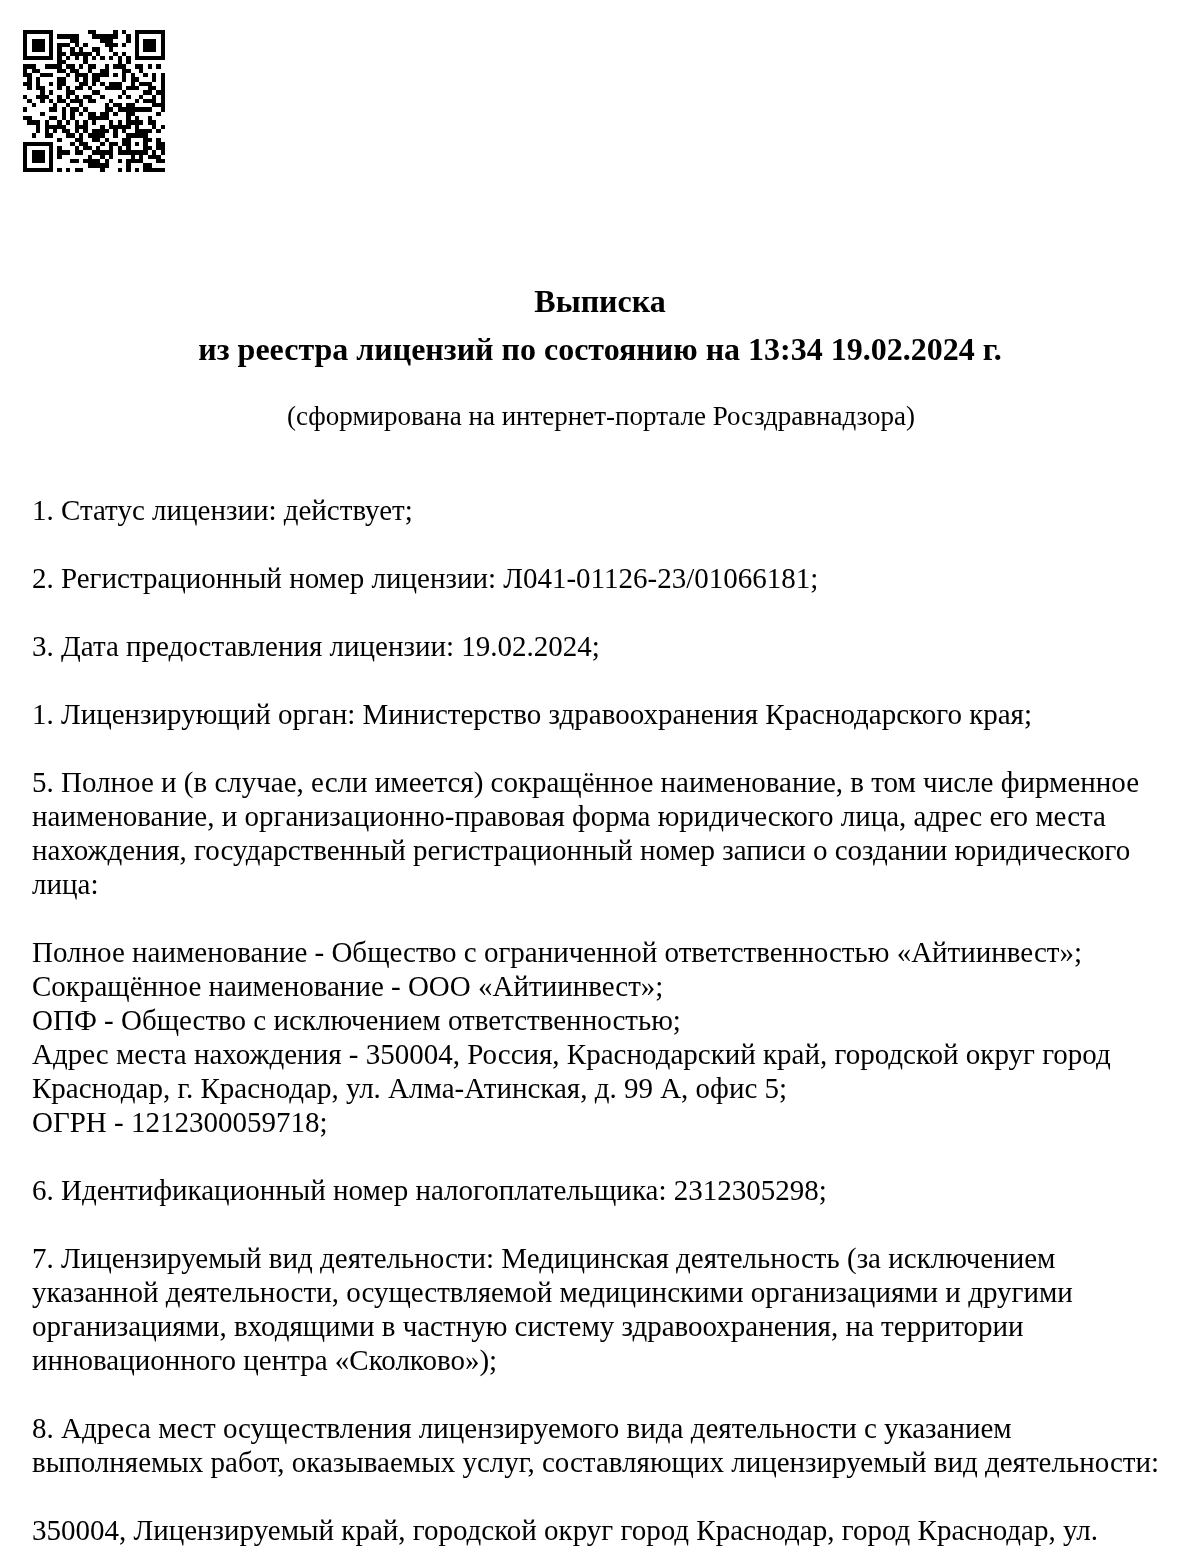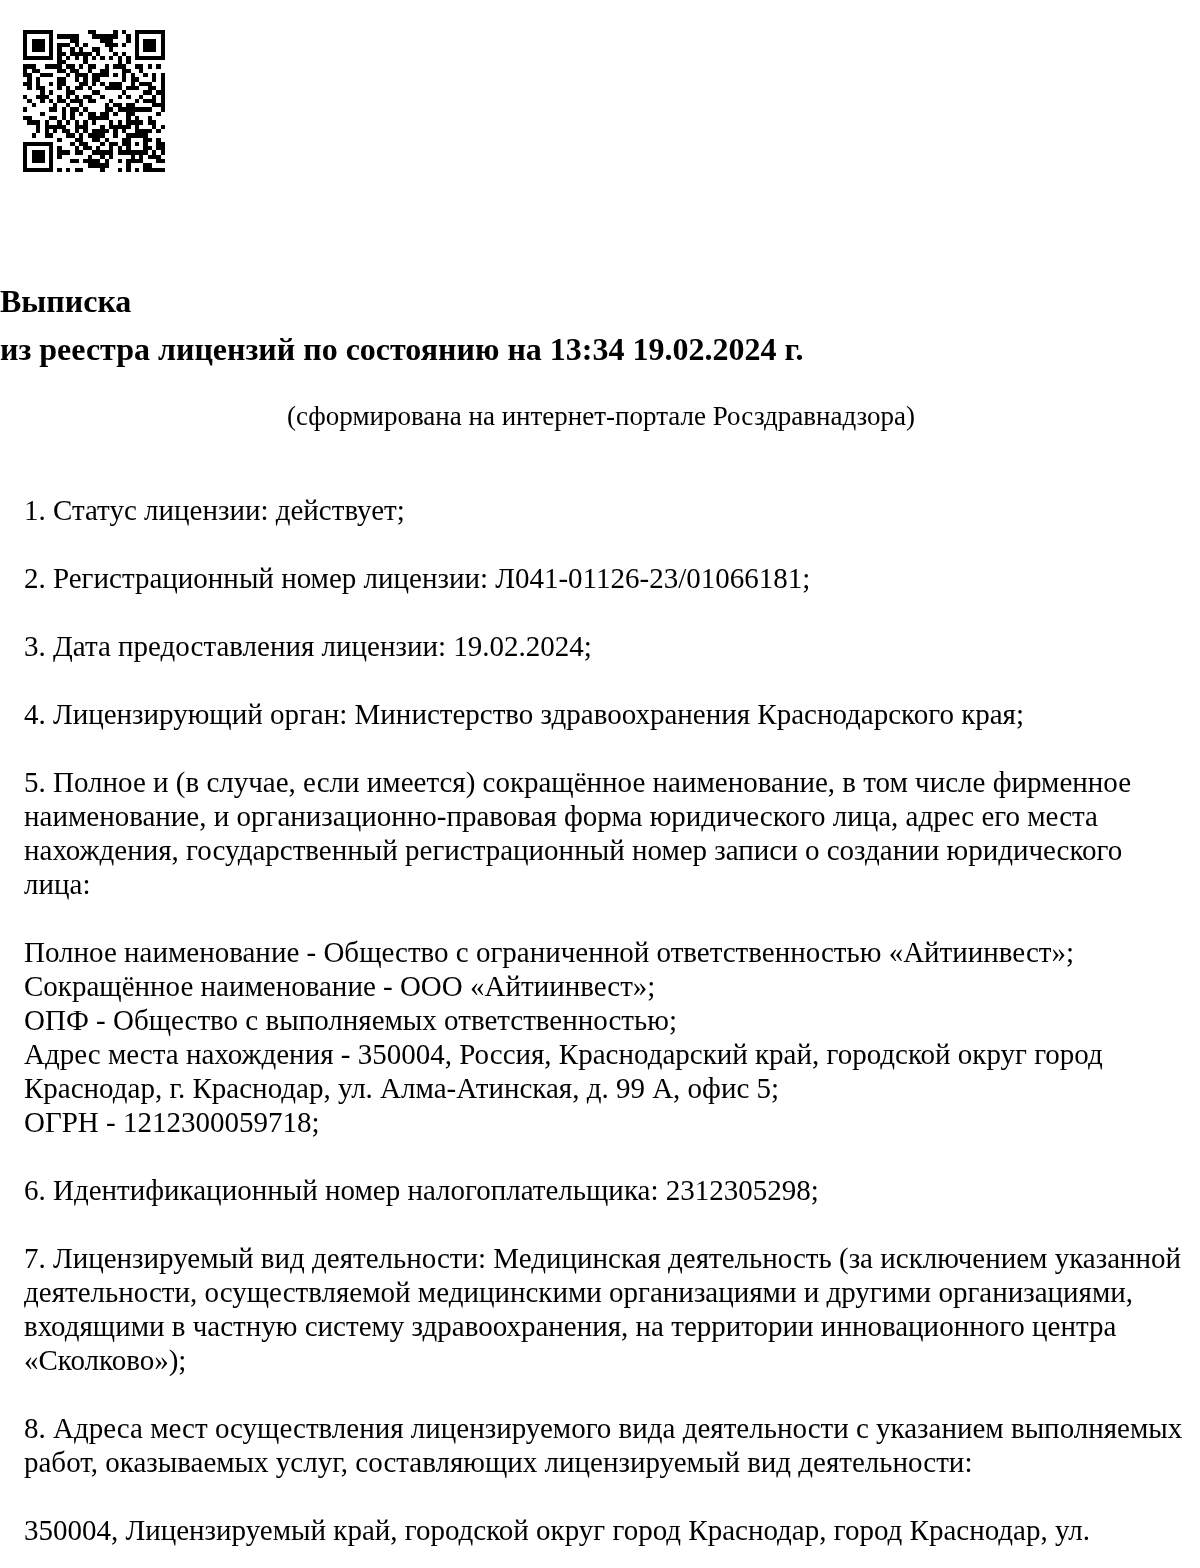--- a/index.html
+++ b/index.html
@@ -22,20 +22,21 @@
     top: 30px;
     width: 142px;
     height: 142px;
   }
   .title {
     position: absolute;
     top: 277px;
     left: 0;
     width: 100%;
     margin: 0;
+    text-align: center;
     font-size: 32px;
     line-height: 48px;
     font-weight: bold;
   }
   .title .title-line { display: block; }
   .subtitle {
     position: absolute;
     top: 399px;
     left: 17px;
     right: 15px;
@@ -45,21 +46,21 @@
   }
   .doc-body {
     position: absolute;
     top: 493px;
     left: 17px;
     width: 1168px;
     font-size: 29px;
     line-height: 34px;
     text-align: left;
   }
-  .doc-body p { margin: 0 0 34px 7px; }
+  .doc-body p { margin: 0 0 34px 15px; }
   .details .detail-line { display: block; }
 </style>
 </head>
 <body>
 
 <div class="page">
 
   <div class="qr" id="qr"><svg width="142" height="142" viewBox="0 0 142 142" shape-rendering="crispEdges">
         <rect width="142" height="142" fill="#ffffff"></rect>
         <path d="M0.00 0.00h4.30v4.30h-4.30zM4.30 0.00h4.30v4.30h-4.30zM8.61 0.00h4.30v4.30h-4.30zM12.91 0.00h4.30v4.30h-4.30zM17.21 0.00h4.30v4.30h-4.30zM21.52 0.00h4.30v4.30h-4.30zM25.82 0.00h4.30v4.30h-4.30zM64.55 0.00h4.30v4.30h-4.30zM68.85 0.00h4.30v4.30h-4.30zM90.36 0.00h4.30v4.30h-4.30zM98.97 0.00h4.30v4.30h-4.30zM111.88 0.00h4.30v4.30h-4.30zM116.18 0.00h4.30v4.30h-4.30zM120.48 0.00h4.30v4.30h-4.30zM124.79 0.00h4.30v4.30h-4.30zM129.09 0.00h4.30v4.30h-4.30zM133.39 0.00h4.30v4.30h-4.30zM137.70 0.00h4.30v4.30h-4.30zM0.00 4.30h4.30v4.30h-4.30zM25.82 4.30h4.30v4.30h-4.30zM34.42 4.30h4.30v4.30h-4.30zM38.73 4.30h4.30v4.30h-4.30zM43.03 4.30h4.30v4.30h-4.30zM47.33 4.30h4.30v4.30h-4.30zM51.64 4.30h4.30v4.30h-4.30zM68.85 4.30h4.30v4.30h-4.30zM73.15 4.30h4.30v4.30h-4.30zM77.45 4.30h4.30v4.30h-4.30zM81.76 4.30h4.30v4.30h-4.30zM86.06 4.30h4.30v4.30h-4.30zM90.36 4.30h4.30v4.30h-4.30zM103.27 4.30h4.30v4.30h-4.30zM111.88 4.30h4.30v4.30h-4.30zM137.70 4.30h4.30v4.30h-4.30zM0.00 8.61h4.30v4.30h-4.30zM8.61 8.61h4.30v4.30h-4.30zM12.91 8.61h4.30v4.30h-4.30zM17.21 8.61h4.30v4.30h-4.30zM25.82 8.61h4.30v4.30h-4.30zM47.33 8.61h4.30v4.30h-4.30zM51.64 8.61h4.30v4.30h-4.30zM77.45 8.61h4.30v4.30h-4.30zM81.76 8.61h4.30v4.30h-4.30zM86.06 8.61h4.30v4.30h-4.30zM103.27 8.61h4.30v4.30h-4.30zM111.88 8.61h4.30v4.30h-4.30zM120.48 8.61h4.30v4.30h-4.30zM124.79 8.61h4.30v4.30h-4.30zM129.09 8.61h4.30v4.30h-4.30zM137.70 8.61h4.30v4.30h-4.30zM0.00 12.91h4.30v4.30h-4.30zM8.61 12.91h4.30v4.30h-4.30zM12.91 12.91h4.30v4.30h-4.30zM17.21 12.91h4.30v4.30h-4.30zM25.82 12.91h4.30v4.30h-4.30zM34.42 12.91h4.30v4.30h-4.30zM38.73 12.91h4.30v4.30h-4.30zM43.03 12.91h4.30v4.30h-4.30zM51.64 12.91h4.30v4.30h-4.30zM60.24 12.91h4.30v4.30h-4.30zM81.76 12.91h4.30v4.30h-4.30zM86.06 12.91h4.30v4.30h-4.30zM90.36 12.91h4.30v4.30h-4.30zM98.97 12.91h4.30v4.30h-4.30zM111.88 12.91h4.30v4.30h-4.30zM120.48 12.91h4.30v4.30h-4.30zM124.79 12.91h4.30v4.30h-4.30zM129.09 12.91h4.30v4.30h-4.30zM137.70 12.91h4.30v4.30h-4.30zM0.00 17.21h4.30v4.30h-4.30zM8.61 17.21h4.30v4.30h-4.30zM12.91 17.21h4.30v4.30h-4.30zM17.21 17.21h4.30v4.30h-4.30zM25.82 17.21h4.30v4.30h-4.30zM34.42 17.21h4.30v4.30h-4.30zM47.33 17.21h4.30v4.30h-4.30zM55.94 17.21h4.30v4.30h-4.30zM68.85 17.21h4.30v4.30h-4.30zM73.15 17.21h4.30v4.30h-4.30zM86.06 17.21h4.30v4.30h-4.30zM111.88 17.21h4.30v4.30h-4.30zM120.48 17.21h4.30v4.30h-4.30zM124.79 17.21h4.30v4.30h-4.30zM129.09 17.21h4.30v4.30h-4.30zM137.70 17.21h4.30v4.30h-4.30zM0.00 21.52h4.30v4.30h-4.30zM25.82 21.52h4.30v4.30h-4.30zM34.42 21.52h4.30v4.30h-4.30zM38.73 21.52h4.30v4.30h-4.30zM47.33 21.52h4.30v4.30h-4.30zM51.64 21.52h4.30v4.30h-4.30zM55.94 21.52h4.30v4.30h-4.30zM60.24 21.52h4.30v4.30h-4.30zM64.55 21.52h4.30v4.30h-4.30zM73.15 21.52h4.30v4.30h-4.30zM90.36 21.52h4.30v4.30h-4.30zM98.97 21.52h4.30v4.30h-4.30zM111.88 21.52h4.30v4.30h-4.30zM137.70 21.52h4.30v4.30h-4.30zM0.00 25.82h4.30v4.30h-4.30zM4.30 25.82h4.30v4.30h-4.30zM8.61 25.82h4.30v4.30h-4.30zM12.91 25.82h4.30v4.30h-4.30zM17.21 25.82h4.30v4.30h-4.30zM21.52 25.82h4.30v4.30h-4.30zM25.82 25.82h4.30v4.30h-4.30zM34.42 25.82h4.30v4.30h-4.30zM43.03 25.82h4.30v4.30h-4.30zM51.64 25.82h4.30v4.30h-4.30zM60.24 25.82h4.30v4.30h-4.30zM68.85 25.82h4.30v4.30h-4.30zM77.45 25.82h4.30v4.30h-4.30zM86.06 25.82h4.30v4.30h-4.30zM94.67 25.82h4.30v4.30h-4.30zM103.27 25.82h4.30v4.30h-4.30zM111.88 25.82h4.30v4.30h-4.30zM116.18 25.82h4.30v4.30h-4.30zM120.48 25.82h4.30v4.30h-4.30zM124.79 25.82h4.30v4.30h-4.30zM129.09 25.82h4.30v4.30h-4.30zM133.39 25.82h4.30v4.30h-4.30zM137.70 25.82h4.30v4.30h-4.30zM34.42 30.12h4.30v4.30h-4.30zM38.73 30.12h4.30v4.30h-4.30zM60.24 30.12h4.30v4.30h-4.30zM94.67 30.12h4.30v4.30h-4.30zM103.27 30.12h4.30v4.30h-4.30zM0.00 34.42h4.30v4.30h-4.30zM4.30 34.42h4.30v4.30h-4.30zM8.61 34.42h4.30v4.30h-4.30zM21.52 34.42h4.30v4.30h-4.30zM25.82 34.42h4.30v4.30h-4.30zM30.12 34.42h4.30v4.30h-4.30zM34.42 34.42h4.30v4.30h-4.30zM43.03 34.42h4.30v4.30h-4.30zM47.33 34.42h4.30v4.30h-4.30zM55.94 34.42h4.30v4.30h-4.30zM64.55 34.42h4.30v4.30h-4.30zM68.85 34.42h4.30v4.30h-4.30zM81.76 34.42h4.30v4.30h-4.30zM90.36 34.42h4.30v4.30h-4.30zM94.67 34.42h4.30v4.30h-4.30zM98.97 34.42h4.30v4.30h-4.30zM111.88 34.42h4.30v4.30h-4.30zM116.18 34.42h4.30v4.30h-4.30zM124.79 34.42h4.30v4.30h-4.30zM133.39 34.42h4.30v4.30h-4.30zM0.00 38.73h4.30v4.30h-4.30zM8.61 38.73h4.30v4.30h-4.30zM12.91 38.73h4.30v4.30h-4.30zM34.42 38.73h4.30v4.30h-4.30zM38.73 38.73h4.30v4.30h-4.30zM47.33 38.73h4.30v4.30h-4.30zM51.64 38.73h4.30v4.30h-4.30zM64.55 38.73h4.30v4.30h-4.30zM77.45 38.73h4.30v4.30h-4.30zM81.76 38.73h4.30v4.30h-4.30zM98.97 38.73h4.30v4.30h-4.30zM103.27 38.73h4.30v4.30h-4.30zM116.18 38.73h4.30v4.30h-4.30zM0.00 43.03h4.30v4.30h-4.30zM4.30 43.03h4.30v4.30h-4.30zM17.21 43.03h4.30v4.30h-4.30zM21.52 43.03h4.30v4.30h-4.30zM25.82 43.03h4.30v4.30h-4.30zM43.03 43.03h4.30v4.30h-4.30zM51.64 43.03h4.30v4.30h-4.30zM55.94 43.03h4.30v4.30h-4.30zM60.24 43.03h4.30v4.30h-4.30zM68.85 43.03h4.30v4.30h-4.30zM73.15 43.03h4.30v4.30h-4.30zM77.45 43.03h4.30v4.30h-4.30zM81.76 43.03h4.30v4.30h-4.30zM90.36 43.03h4.30v4.30h-4.30zM98.97 43.03h4.30v4.30h-4.30zM107.58 43.03h4.30v4.30h-4.30zM120.48 43.03h4.30v4.30h-4.30zM129.09 43.03h4.30v4.30h-4.30zM137.70 43.03h4.30v4.30h-4.30zM4.30 47.33h4.30v4.30h-4.30zM12.91 47.33h4.30v4.30h-4.30zM34.42 47.33h4.30v4.30h-4.30zM38.73 47.33h4.30v4.30h-4.30zM51.64 47.33h4.30v4.30h-4.30zM60.24 47.33h4.30v4.30h-4.30zM68.85 47.33h4.30v4.30h-4.30zM73.15 47.33h4.30v4.30h-4.30zM98.97 47.33h4.30v4.30h-4.30zM107.58 47.33h4.30v4.30h-4.30zM111.88 47.33h4.30v4.30h-4.30zM129.09 47.33h4.30v4.30h-4.30zM137.70 47.33h4.30v4.30h-4.30zM0.00 51.64h4.30v4.30h-4.30zM4.30 51.64h4.30v4.30h-4.30zM12.91 51.64h4.30v4.30h-4.30zM25.82 51.64h4.30v4.30h-4.30zM34.42 51.64h4.30v4.30h-4.30zM38.73 51.64h4.30v4.30h-4.30zM55.94 51.64h4.30v4.30h-4.30zM60.24 51.64h4.30v4.30h-4.30zM68.85 51.64h4.30v4.30h-4.30zM77.45 51.64h4.30v4.30h-4.30zM86.06 51.64h4.30v4.30h-4.30zM90.36 51.64h4.30v4.30h-4.30zM94.67 51.64h4.30v4.30h-4.30zM107.58 51.64h4.30v4.30h-4.30zM116.18 51.64h4.30v4.30h-4.30zM120.48 51.64h4.30v4.30h-4.30zM124.79 51.64h4.30v4.30h-4.30zM137.70 51.64h4.30v4.30h-4.30zM4.30 55.94h4.30v4.30h-4.30zM12.91 55.94h4.30v4.30h-4.30zM17.21 55.94h4.30v4.30h-4.30zM34.42 55.94h4.30v4.30h-4.30zM43.03 55.94h4.30v4.30h-4.30zM51.64 55.94h4.30v4.30h-4.30zM55.94 55.94h4.30v4.30h-4.30zM64.55 55.94h4.30v4.30h-4.30zM81.76 55.94h4.30v4.30h-4.30zM86.06 55.94h4.30v4.30h-4.30zM90.36 55.94h4.30v4.30h-4.30zM94.67 55.94h4.30v4.30h-4.30zM103.27 55.94h4.30v4.30h-4.30zM107.58 55.94h4.30v4.30h-4.30zM111.88 55.94h4.30v4.30h-4.30zM124.79 55.94h4.30v4.30h-4.30zM129.09 55.94h4.30v4.30h-4.30zM137.70 55.94h4.30v4.30h-4.30zM17.21 60.24h4.30v4.30h-4.30zM25.82 60.24h4.30v4.30h-4.30zM43.03 60.24h4.30v4.30h-4.30zM47.33 60.24h4.30v4.30h-4.30zM68.85 60.24h4.30v4.30h-4.30zM73.15 60.24h4.30v4.30h-4.30zM98.97 60.24h4.30v4.30h-4.30zM120.48 60.24h4.30v4.30h-4.30zM124.79 60.24h4.30v4.30h-4.30zM133.39 60.24h4.30v4.30h-4.30zM137.70 60.24h4.30v4.30h-4.30zM0.00 64.55h4.30v4.30h-4.30zM12.91 64.55h4.30v4.30h-4.30zM17.21 64.55h4.30v4.30h-4.30zM21.52 64.55h4.30v4.30h-4.30zM34.42 64.55h4.30v4.30h-4.30zM43.03 64.55h4.30v4.30h-4.30zM51.64 64.55h4.30v4.30h-4.30zM60.24 64.55h4.30v4.30h-4.30zM64.55 64.55h4.30v4.30h-4.30zM77.45 64.55h4.30v4.30h-4.30zM94.67 64.55h4.30v4.30h-4.30zM103.27 64.55h4.30v4.30h-4.30zM116.18 64.55h4.30v4.30h-4.30zM129.09 64.55h4.30v4.30h-4.30zM137.70 64.55h4.30v4.30h-4.30zM4.30 68.85h4.30v4.30h-4.30zM17.21 68.85h4.30v4.30h-4.30zM25.82 68.85h4.30v4.30h-4.30zM34.42 68.85h4.30v4.30h-4.30zM38.73 68.85h4.30v4.30h-4.30zM47.33 68.85h4.30v4.30h-4.30zM51.64 68.85h4.30v4.30h-4.30zM55.94 68.85h4.30v4.30h-4.30zM64.55 68.85h4.30v4.30h-4.30zM68.85 68.85h4.30v4.30h-4.30zM86.06 68.85h4.30v4.30h-4.30zM111.88 68.85h4.30v4.30h-4.30zM120.48 68.85h4.30v4.30h-4.30zM124.79 68.85h4.30v4.30h-4.30zM129.09 68.85h4.30v4.30h-4.30zM137.70 68.85h4.30v4.30h-4.30zM8.61 73.15h4.30v4.30h-4.30zM30.12 73.15h4.30v4.30h-4.30zM43.03 73.15h4.30v4.30h-4.30zM55.94 73.15h4.30v4.30h-4.30zM81.76 73.15h4.30v4.30h-4.30zM90.36 73.15h4.30v4.30h-4.30zM94.67 73.15h4.30v4.30h-4.30zM103.27 73.15h4.30v4.30h-4.30zM107.58 73.15h4.30v4.30h-4.30zM129.09 73.15h4.30v4.30h-4.30zM133.39 73.15h4.30v4.30h-4.30zM137.70 73.15h4.30v4.30h-4.30zM0.00 77.45h4.30v4.30h-4.30zM25.82 77.45h4.30v4.30h-4.30zM30.12 77.45h4.30v4.30h-4.30zM38.73 77.45h4.30v4.30h-4.30zM47.33 77.45h4.30v4.30h-4.30zM51.64 77.45h4.30v4.30h-4.30zM60.24 77.45h4.30v4.30h-4.30zM81.76 77.45h4.30v4.30h-4.30zM86.06 77.45h4.30v4.30h-4.30zM94.67 77.45h4.30v4.30h-4.30zM98.97 77.45h4.30v4.30h-4.30zM103.27 77.45h4.30v4.30h-4.30zM107.58 77.45h4.30v4.30h-4.30zM111.88 77.45h4.30v4.30h-4.30zM116.18 77.45h4.30v4.30h-4.30zM120.48 77.45h4.30v4.30h-4.30zM124.79 77.45h4.30v4.30h-4.30zM137.70 77.45h4.30v4.30h-4.30zM17.21 81.76h4.30v4.30h-4.30zM38.73 81.76h4.30v4.30h-4.30zM47.33 81.76h4.30v4.30h-4.30zM55.94 81.76h4.30v4.30h-4.30zM64.55 81.76h4.30v4.30h-4.30zM68.85 81.76h4.30v4.30h-4.30zM77.45 81.76h4.30v4.30h-4.30zM81.76 81.76h4.30v4.30h-4.30zM90.36 81.76h4.30v4.30h-4.30zM103.27 81.76h4.30v4.30h-4.30zM107.58 81.76h4.30v4.30h-4.30zM133.39 81.76h4.30v4.30h-4.30zM0.00 86.06h4.30v4.30h-4.30zM4.30 86.06h4.30v4.30h-4.30zM25.82 86.06h4.30v4.30h-4.30zM30.12 86.06h4.30v4.30h-4.30zM38.73 86.06h4.30v4.30h-4.30zM47.33 86.06h4.30v4.30h-4.30zM64.55 86.06h4.30v4.30h-4.30zM68.85 86.06h4.30v4.30h-4.30zM73.15 86.06h4.30v4.30h-4.30zM77.45 86.06h4.30v4.30h-4.30zM81.76 86.06h4.30v4.30h-4.30zM103.27 86.06h4.30v4.30h-4.30zM111.88 86.06h4.30v4.30h-4.30zM124.79 86.06h4.30v4.30h-4.30zM4.30 90.36h4.30v4.30h-4.30zM8.61 90.36h4.30v4.30h-4.30zM12.91 90.36h4.30v4.30h-4.30zM21.52 90.36h4.30v4.30h-4.30zM34.42 90.36h4.30v4.30h-4.30zM43.03 90.36h4.30v4.30h-4.30zM51.64 90.36h4.30v4.30h-4.30zM60.24 90.36h4.30v4.30h-4.30zM68.85 90.36h4.30v4.30h-4.30zM86.06 90.36h4.30v4.30h-4.30zM94.67 90.36h4.30v4.30h-4.30zM103.27 90.36h4.30v4.30h-4.30zM107.58 90.36h4.30v4.30h-4.30zM111.88 90.36h4.30v4.30h-4.30zM116.18 90.36h4.30v4.30h-4.30zM124.79 90.36h4.30v4.30h-4.30zM129.09 90.36h4.30v4.30h-4.30zM12.91 94.67h4.30v4.30h-4.30zM21.52 94.67h4.30v4.30h-4.30zM25.82 94.67h4.30v4.30h-4.30zM30.12 94.67h4.30v4.30h-4.30zM34.42 94.67h4.30v4.30h-4.30zM38.73 94.67h4.30v4.30h-4.30zM51.64 94.67h4.30v4.30h-4.30zM55.94 94.67h4.30v4.30h-4.30zM60.24 94.67h4.30v4.30h-4.30zM77.45 94.67h4.30v4.30h-4.30zM86.06 94.67h4.30v4.30h-4.30zM90.36 94.67h4.30v4.30h-4.30zM94.67 94.67h4.30v4.30h-4.30zM98.97 94.67h4.30v4.30h-4.30zM103.27 94.67h4.30v4.30h-4.30zM111.88 94.67h4.30v4.30h-4.30zM129.09 94.67h4.30v4.30h-4.30zM137.70 94.67h4.30v4.30h-4.30zM12.91 98.97h4.30v4.30h-4.30zM21.52 98.97h4.30v4.30h-4.30zM30.12 98.97h4.30v4.30h-4.30zM38.73 98.97h4.30v4.30h-4.30zM43.03 98.97h4.30v4.30h-4.30zM51.64 98.97h4.30v4.30h-4.30zM60.24 98.97h4.30v4.30h-4.30zM68.85 98.97h4.30v4.30h-4.30zM73.15 98.97h4.30v4.30h-4.30zM77.45 98.97h4.30v4.30h-4.30zM81.76 98.97h4.30v4.30h-4.30zM90.36 98.97h4.30v4.30h-4.30zM98.97 98.97h4.30v4.30h-4.30zM111.88 98.97h4.30v4.30h-4.30zM116.18 98.97h4.30v4.30h-4.30zM120.48 98.97h4.30v4.30h-4.30zM124.79 98.97h4.30v4.30h-4.30zM133.39 98.97h4.30v4.30h-4.30zM8.61 103.27h4.30v4.30h-4.30zM21.52 103.27h4.30v4.30h-4.30zM25.82 103.27h4.30v4.30h-4.30zM43.03 103.27h4.30v4.30h-4.30zM47.33 103.27h4.30v4.30h-4.30zM55.94 103.27h4.30v4.30h-4.30zM64.55 103.27h4.30v4.30h-4.30zM68.85 103.27h4.30v4.30h-4.30zM73.15 103.27h4.30v4.30h-4.30zM77.45 103.27h4.30v4.30h-4.30zM90.36 103.27h4.30v4.30h-4.30zM103.27 103.27h4.30v4.30h-4.30zM107.58 103.27h4.30v4.30h-4.30zM111.88 103.27h4.30v4.30h-4.30zM116.18 103.27h4.30v4.30h-4.30zM120.48 103.27h4.30v4.30h-4.30zM34.42 107.58h4.30v4.30h-4.30zM51.64 107.58h4.30v4.30h-4.30zM55.94 107.58h4.30v4.30h-4.30zM68.85 107.58h4.30v4.30h-4.30zM73.15 107.58h4.30v4.30h-4.30zM81.76 107.58h4.30v4.30h-4.30zM98.97 107.58h4.30v4.30h-4.30zM103.27 107.58h4.30v4.30h-4.30zM120.48 107.58h4.30v4.30h-4.30zM124.79 107.58h4.30v4.30h-4.30zM133.39 107.58h4.30v4.30h-4.30zM0.00 111.88h4.30v4.30h-4.30zM4.30 111.88h4.30v4.30h-4.30zM8.61 111.88h4.30v4.30h-4.30zM12.91 111.88h4.30v4.30h-4.30zM17.21 111.88h4.30v4.30h-4.30zM21.52 111.88h4.30v4.30h-4.30zM25.82 111.88h4.30v4.30h-4.30zM47.33 111.88h4.30v4.30h-4.30zM55.94 111.88h4.30v4.30h-4.30zM60.24 111.88h4.30v4.30h-4.30zM77.45 111.88h4.30v4.30h-4.30zM86.06 111.88h4.30v4.30h-4.30zM90.36 111.88h4.30v4.30h-4.30zM98.97 111.88h4.30v4.30h-4.30zM103.27 111.88h4.30v4.30h-4.30zM111.88 111.88h4.30v4.30h-4.30zM120.48 111.88h4.30v4.30h-4.30zM133.39 111.88h4.30v4.30h-4.30zM137.70 111.88h4.30v4.30h-4.30zM0.00 116.18h4.30v4.30h-4.30zM25.82 116.18h4.30v4.30h-4.30zM34.42 116.18h4.30v4.30h-4.30zM51.64 116.18h4.30v4.30h-4.30zM60.24 116.18h4.30v4.30h-4.30zM64.55 116.18h4.30v4.30h-4.30zM73.15 116.18h4.30v4.30h-4.30zM86.06 116.18h4.30v4.30h-4.30zM94.67 116.18h4.30v4.30h-4.30zM103.27 116.18h4.30v4.30h-4.30zM120.48 116.18h4.30v4.30h-4.30zM124.79 116.18h4.30v4.30h-4.30zM133.39 116.18h4.30v4.30h-4.30zM137.70 116.18h4.30v4.30h-4.30zM0.00 120.48h4.30v4.30h-4.30zM8.61 120.48h4.30v4.30h-4.30zM12.91 120.48h4.30v4.30h-4.30zM17.21 120.48h4.30v4.30h-4.30zM25.82 120.48h4.30v4.30h-4.30zM34.42 120.48h4.30v4.30h-4.30zM38.73 120.48h4.30v4.30h-4.30zM43.03 120.48h4.30v4.30h-4.30zM51.64 120.48h4.30v4.30h-4.30zM55.94 120.48h4.30v4.30h-4.30zM68.85 120.48h4.30v4.30h-4.30zM73.15 120.48h4.30v4.30h-4.30zM77.45 120.48h4.30v4.30h-4.30zM81.76 120.48h4.30v4.30h-4.30zM86.06 120.48h4.30v4.30h-4.30zM94.67 120.48h4.30v4.30h-4.30zM98.97 120.48h4.30v4.30h-4.30zM103.27 120.48h4.30v4.30h-4.30zM107.58 120.48h4.30v4.30h-4.30zM111.88 120.48h4.30v4.30h-4.30zM116.18 120.48h4.30v4.30h-4.30zM120.48 120.48h4.30v4.30h-4.30zM129.09 120.48h4.30v4.30h-4.30zM137.70 120.48h4.30v4.30h-4.30zM0.00 124.79h4.30v4.30h-4.30zM8.61 124.79h4.30v4.30h-4.30zM12.91 124.79h4.30v4.30h-4.30zM17.21 124.79h4.30v4.30h-4.30zM25.82 124.79h4.30v4.30h-4.30zM34.42 124.79h4.30v4.30h-4.30zM64.55 124.79h4.30v4.30h-4.30zM77.45 124.79h4.30v4.30h-4.30zM86.06 124.79h4.30v4.30h-4.30zM107.58 124.79h4.30v4.30h-4.30zM116.18 124.79h4.30v4.30h-4.30zM124.79 124.79h4.30v4.30h-4.30zM129.09 124.79h4.30v4.30h-4.30zM133.39 124.79h4.30v4.30h-4.30zM0.00 129.09h4.30v4.30h-4.30zM8.61 129.09h4.30v4.30h-4.30zM12.91 129.09h4.30v4.30h-4.30zM17.21 129.09h4.30v4.30h-4.30zM25.82 129.09h4.30v4.30h-4.30zM47.33 129.09h4.30v4.30h-4.30zM51.64 129.09h4.30v4.30h-4.30zM60.24 129.09h4.30v4.30h-4.30zM64.55 129.09h4.30v4.30h-4.30zM68.85 129.09h4.30v4.30h-4.30zM73.15 129.09h4.30v4.30h-4.30zM81.76 129.09h4.30v4.30h-4.30zM94.67 129.09h4.30v4.30h-4.30zM103.27 129.09h4.30v4.30h-4.30zM107.58 129.09h4.30v4.30h-4.30zM111.88 129.09h4.30v4.30h-4.30zM116.18 129.09h4.30v4.30h-4.30zM133.39 129.09h4.30v4.30h-4.30zM137.70 129.09h4.30v4.30h-4.30zM0.00 133.39h4.30v4.30h-4.30zM25.82 133.39h4.30v4.30h-4.30zM64.55 133.39h4.30v4.30h-4.30zM68.85 133.39h4.30v4.30h-4.30zM73.15 133.39h4.30v4.30h-4.30zM77.45 133.39h4.30v4.30h-4.30zM81.76 133.39h4.30v4.30h-4.30zM103.27 133.39h4.30v4.30h-4.30zM120.48 133.39h4.30v4.30h-4.30zM124.79 133.39h4.30v4.30h-4.30zM0.00 137.70h4.30v4.30h-4.30zM4.30 137.70h4.30v4.30h-4.30zM8.61 137.70h4.30v4.30h-4.30zM12.91 137.70h4.30v4.30h-4.30zM17.21 137.70h4.30v4.30h-4.30zM21.52 137.70h4.30v4.30h-4.30zM25.82 137.70h4.30v4.30h-4.30zM34.42 137.70h4.30v4.30h-4.30zM43.03 137.70h4.30v4.30h-4.30zM51.64 137.70h4.30v4.30h-4.30zM55.94 137.70h4.30v4.30h-4.30zM77.45 137.70h4.30v4.30h-4.30zM94.67 137.70h4.30v4.30h-4.30zM103.27 137.70h4.30v4.30h-4.30zM111.88 137.70h4.30v4.30h-4.30zM120.48 137.70h4.30v4.30h-4.30zM124.79 137.70h4.30v4.30h-4.30zM129.09 137.70h4.30v4.30h-4.30zM133.39 137.70h4.30v4.30h-4.30zM137.70 137.70h4.30v4.30h-4.30z" fill="#000000"></path>
@@ -69,26 +70,26 @@
     <span class="title-line">Выписка</span>
     <span class="title-line">из реестра лицензий по состоянию на 13:34 19.02.2024 г.</span>
   </h1>
 
   <div class="subtitle">(сформирована на интернет-портале Росздравнадзора)</div>
 
   <div class="doc-body">
     <p>1. Статус лицензии: действует;</p>
     <p>2. Регистрационный номер лицензии: Л041-01126-23/01066181;</p>
     <p>3. Дата предоставления лицензии: 19.02.2024;</p>
-    <p>4. Лицензирующий орган: Министерство здравоохранения Краснодарского края;</p>
+    <p>1. Лицензирующий орган: Министерство здравоохранения Краснодарского края;</p>
     <p>5. Полное и (в случае, если имеется) сокращённое наименование, в том числе фирменное наименование, и организационно-правовая форма юридического лица, адрес его места нахождения, государственный регистрационный номер записи о создании юридического лица:</p>
     <p class="details">
       <span class="detail-line">Полное наименование - Общество с ограниченной ответственностью «Айтиинвест»;</span>
       <span class="detail-line">Сокращённое наименование - ООО «Айтиинвест»;</span>
-      <span class="detail-line">ОПФ - Общество с выполняемых ответственностью;</span>
+      <span class="detail-line">ОПФ - Общество с исключением ответственностью;</span>
       <span class="detail-line">Адрес места нахождения - 350004, Россия, Краснодарский край, городской округ город Краснодар, г. Краснодар, ул. Алма-Атинская, д. 99 А, офис 5;</span>
       <span class="detail-line">ОГРН - 1212300059718;</span>
     </p>
     <p>6. Идентификационный номер налогоплательщика: 2312305298;</p>
     <p>7. Лицензируемый вид деятельности: Медицинская деятельность (за исключением указанной деятельности, осуществляемой медицинскими организациями и другими организациями, входящими в частную систему здравоохранения, на территории инновационного центра «Сколково»);</p>
     <p>8. Адреса мест осуществления лицензируемого вида деятельности с указанием выполняемых работ, оказываемых услуг, составляющих лицензируемый вид деятельности:</p>
     <p>350004, Лицензируемый край, городской округ город Краснодар, город Краснодар, ул.</p>
   </div>
 
 </div>

